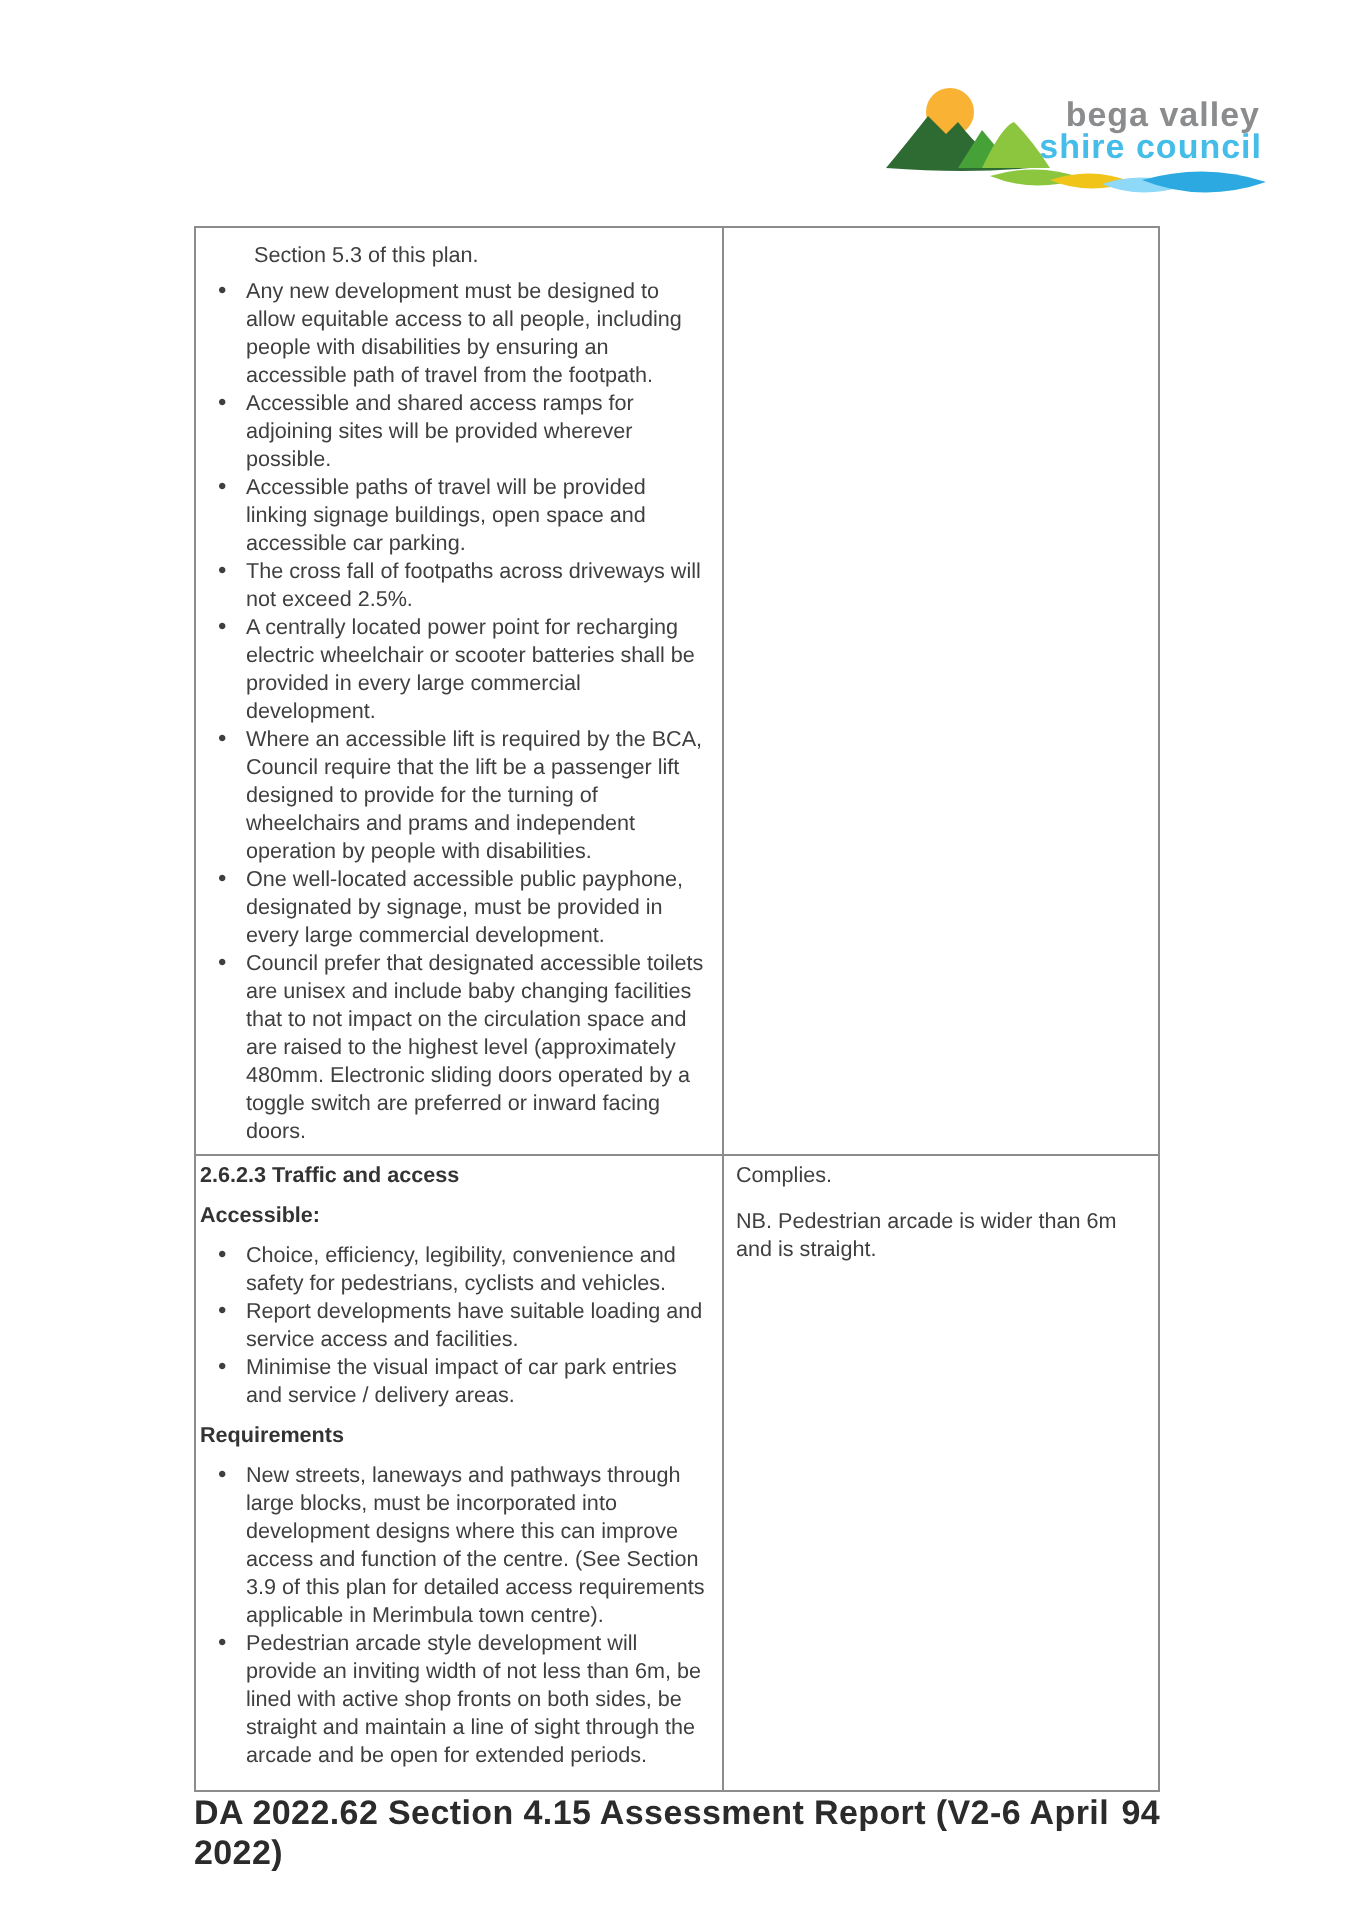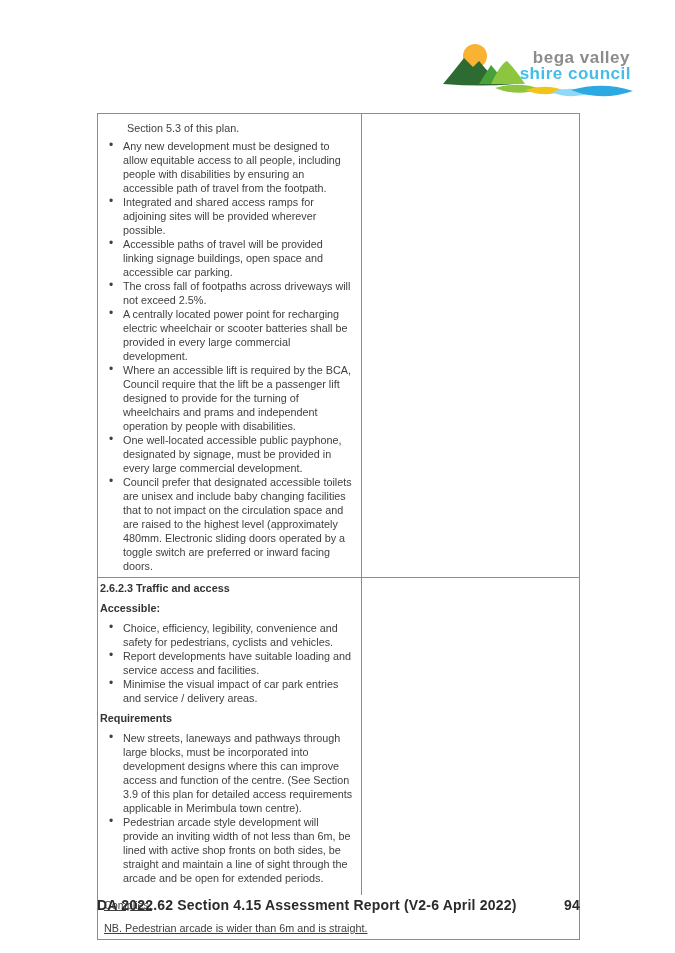--- a/index.html
+++ b/index.html
@@ -11,40 +11,40 @@
   
   .logo{position:absolute;left:443px;top:38px;width:190px;height:64px;}
   .logo svg{display:block;}
   
   .doc-table{
     position:absolute;left:97px;top:113px;width:483px;
     border:1px solid #8c8c8c;box-sizing:border-box;
     font-size:10.8px;line-height:14px;
   }
   .t-row{display:flex;align-items:stretch;}
-  .t-row + .t-row{border-top:1px solid #8c8c8c;flex-direction:column;}
+  .t-row + .t-row{border-top:1px solid #8c8c8c;}
   .t-row.r1{min-height:423px;}
   .t-row.r2{min-height:305px;}
   .cell{box-sizing:border-box;padding:3px 6px 4px 0;}
   .cell.left{width:264px;border-right:1px solid #8c8c8c;}
-  .cell.right{flex:1;padding-left:6px;padding-right:6px;text-decoration:underline;}
+  .cell.right{flex:1;padding-left:6px;padding-right:6px;}
   .indent{padding-left:25px;margin:4px;}
   ul.blist{margin:0;padding:0;list-style:none;}
   ul.blist li{position:relative;padding-left:25px;margin:0;}
   ul.blist li::before{content:"\2022";position:absolute;left:11px;top:-1px;font-size:12px;}
   .bold-head{font-weight:bold;color:#333333;margin:0;padding-left:2px;}
   .r2 .bold-head{margin-bottom:6px;}
   .r2 ul.blist{margin-bottom:6px;}
   .status-line{margin:0 0 9px 0;}
   .note-line{margin:0;}
   
   .footer{
     position:absolute;left:97px;top:897px;width:483px;
     display:flex;justify-content:space-between;
-    font-weight:bold;font-size:14px;color:#2b2b2b;letter-spacing:0.2px;
+    font-weight:bold;font-size:17px;color:#2b2b2b;letter-spacing:0.2px;
   }
 </style>
 </head>
 <body>
 
 <div class="logo">
   <svg width="190" height="64" viewBox="0 0 190 64">
     <circle cx="32" cy="18" r="12" fill="#F9B233"></circle>
     <path d="M0,46 Q10,34 21,20 L30,29 L36,23 Q43,32 50,38 Q59,44 72,46 Q40,49 0,46 Z" fill="#2E6B33"></path>
     <path d="M36,46 L48,27 Q56,36 63,46 Z" fill="#46A238"></path>
@@ -58,21 +58,21 @@
   </svg>
 </div>
 
 <div class="doc-table">
 
   <div class="t-row r1">
     <div class="cell left">
       <p class="indent">Section 5.3 of this plan.</p>
       <ul class="blist">
         <li>Any new development must be designed to allow equitable access to all people, including people with disabilities by ensuring an accessible path of travel from the footpath.</li>
-        <li>Integrated and shared access ramps for adjoining sites will be provided wherever possible.</li>
+        <li>Accessible and shared access ramps for adjoining sites will be provided wherever possible.</li>
         <li>Accessible paths of travel will be provided linking signage buildings, open space and accessible car parking.</li>
         <li>The cross fall of footpaths across driveways will not exceed 2.5%.</li>
         <li>A centrally located power point for recharging electric wheelchair or scooter batteries shall be provided in every large commercial development.</li>
         <li>Where an accessible lift is required by the BCA, Council require that the lift be a passenger lift designed to provide for the turning of wheelchairs and prams and independent operation by people with disabilities.</li>
         <li>One well-located accessible public payphone, designated by signage, must be provided in every large commercial development.</li>
         <li>Council prefer that designated accessible toilets are unisex and include baby changing facilities that to not impact on the circulation space and are raised to the highest level (approximately 480mm. Electronic sliding doors operated by a toggle switch are preferred or inward facing doors.</li>
       </ul>
     </div>
     <div class="cell right"></div>
   </div>

